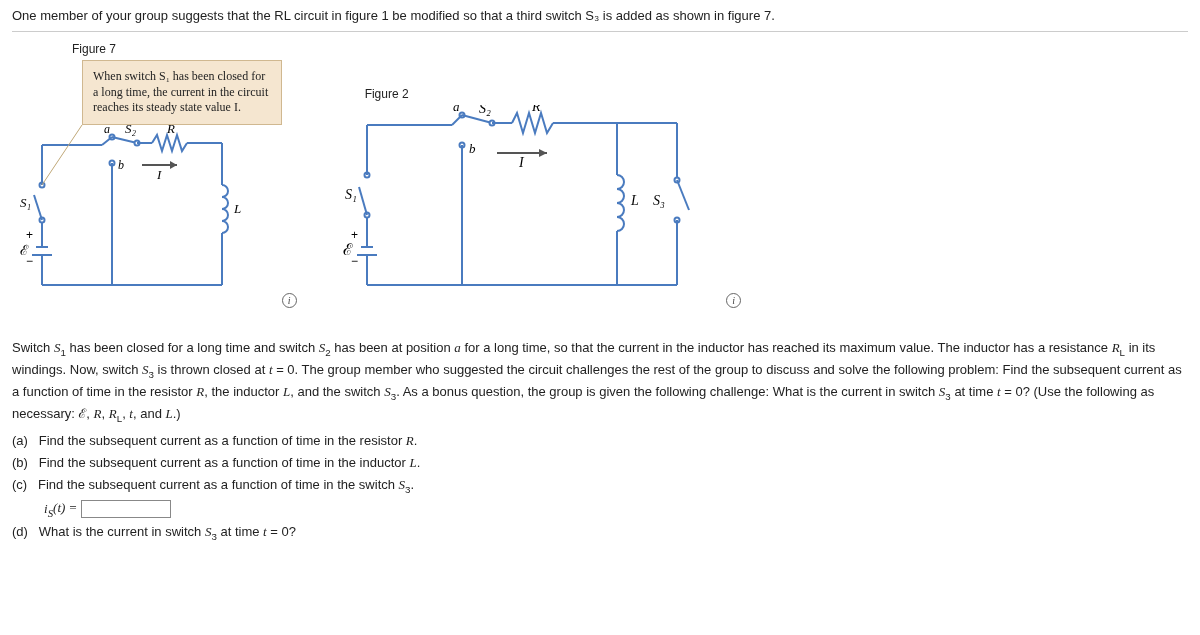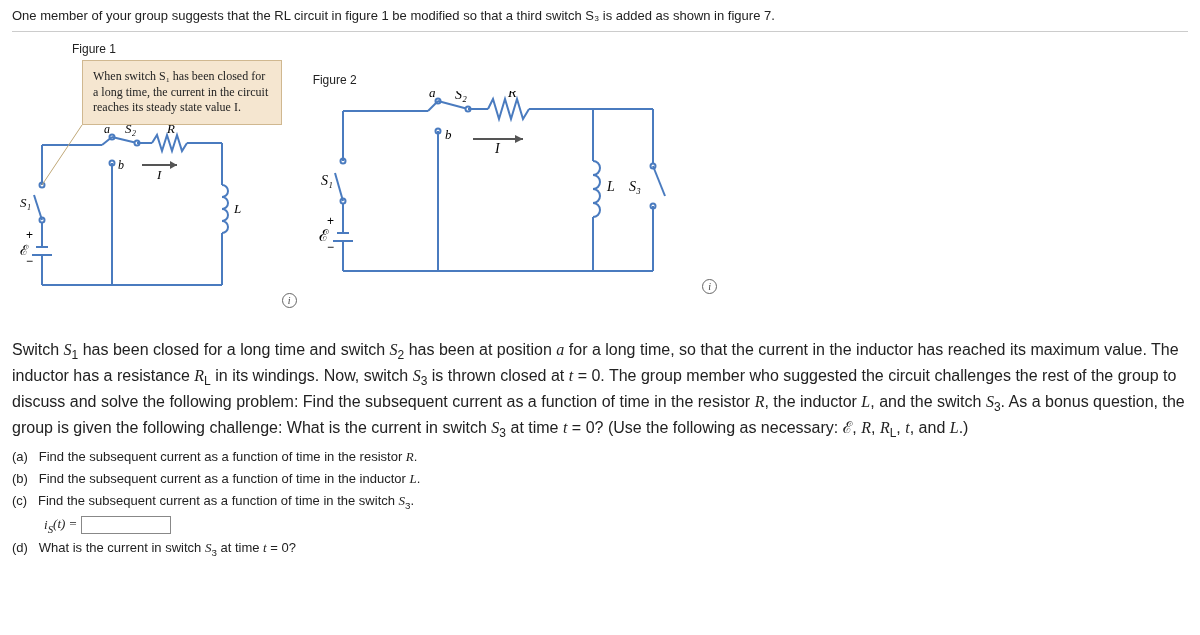--- a/index.html
+++ b/index.html
@@ -7,54 +7,54 @@
       font-family: Arial, Helvetica, sans-serif;
       font-size: 13px;
       color: #222;
       background: #fff;
       padding: 8px 12px;
     }
     .intro { margin-bottom: 8px; }
     .fig-label { font-size: 12px; margin-left: 60px; margin-bottom: 4px; }
     .figures-row {
       display: flex;
-      gap: 16px;
+      gap: 40px;
       margin-bottom: 30px;
-      align-items: center;
+      align-items: flex-end;
     }
     .fig-box { position: relative; }
     .callout {
       background: #f5e6d0;
       border: 1px solid #d0b890;
       padding: 8px 10px;
       width: 200px;
       font-family: Georgia, serif;
       font-size: 12px;
       line-height: 1.3;
       margin-left: 70px;
       margin-bottom: 0;
     }
     .svg-container { position: relative; }
-    .fig2-label { font-size: 12px; margin-bottom: 4px; }
+    .fig2-label { font-size: 12px; margin-bottom: 4px; margin-left: 28px; }
     .info-icon {
       display: inline-block;
       width: 15px;
       height: 15px;
       border: 1px solid #666;
       border-radius: 50%;
       font-style: italic;
       font-family: Georgia, serif;
       font-size: 10px;
       text-align: center;
       line-height: 13px;
       color: #444;
       margin-left: 6px;
       vertical-align: bottom;
     }
-    .problem { margin-top: 12px; line-height: 1.5; font-size: 16px; }
+    .problem { margin-top: 12px; line-height: 1.5; font-size: 13px; }
     .sub { vertical-align: sub; font-size: 0.75em; }
     .question-part { margin-top: 6px; }
     .part-label { display: inline; }
     .answer-line { margin-top: 6px; margin-left: 32px; }
     .sym { font-style: italic; font-family: Georgia, serif; }
     input.answer {
       border: 1px solid #888;
       height: 18px;
       width: 90px;
       font-size: 12px;
@@ -62,21 +62,21 @@
       vertical-align: middle;
     }
     hr.top { border: none; border-top: 1px solid #ccc; margin: 4px 0 10px 0; }
   </style>
 </head>
 <body>
 
 <div class="intro">One member of your group suggests that the RL circuit in figure 1 be modified so that a third switch S₃ is added as shown in figure 7.</div>
 <hr class="top">
 
-<div class="fig-label">Figure 1</div>
+<div class="fig-label">Figure 7</div>
 
 <div class="figures-row">
 
   <div class="fig-box">
     <div class="callout">When switch S₁ has been closed for a long time, the current in the circuit reaches its steady state value I.</div>
     <div class="svg-container">
       <svg width="260" height="180" viewBox="0 0 260 180">
 
         <g stroke="#4a7bbf" stroke-width="2" fill="none">
 

